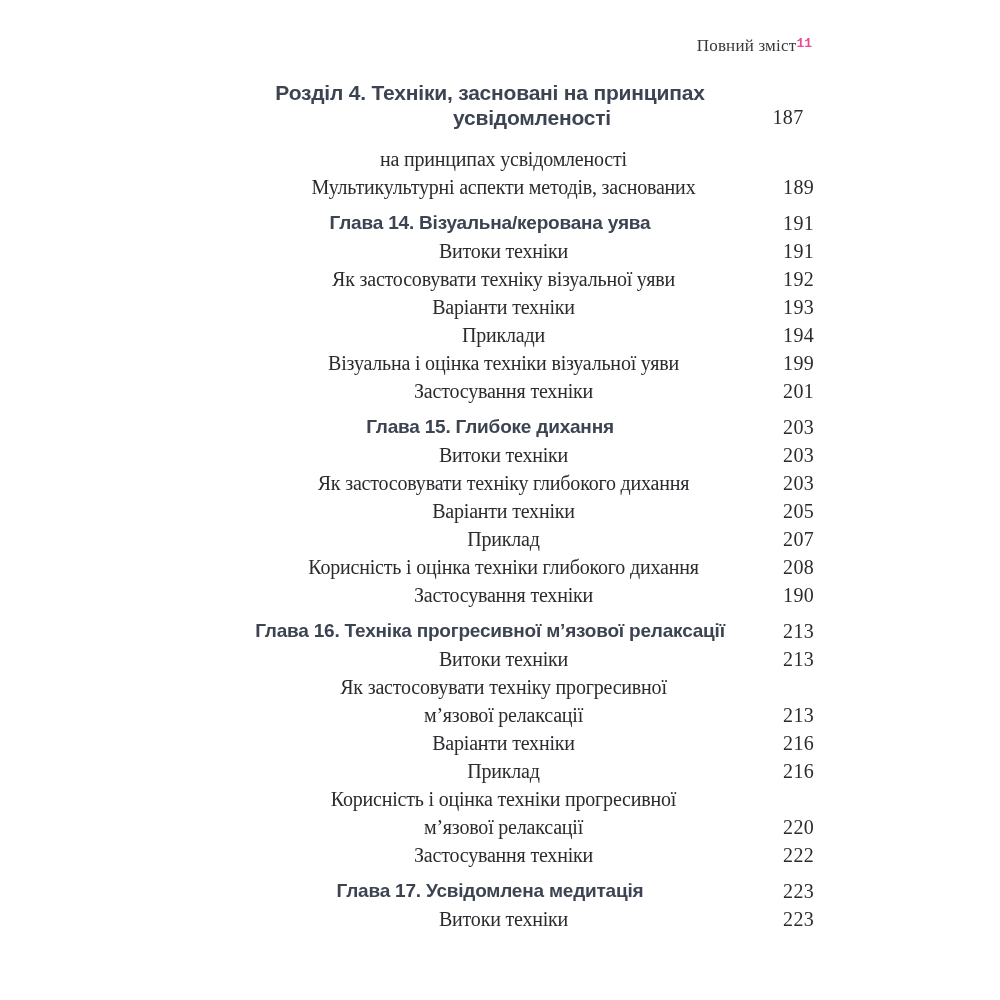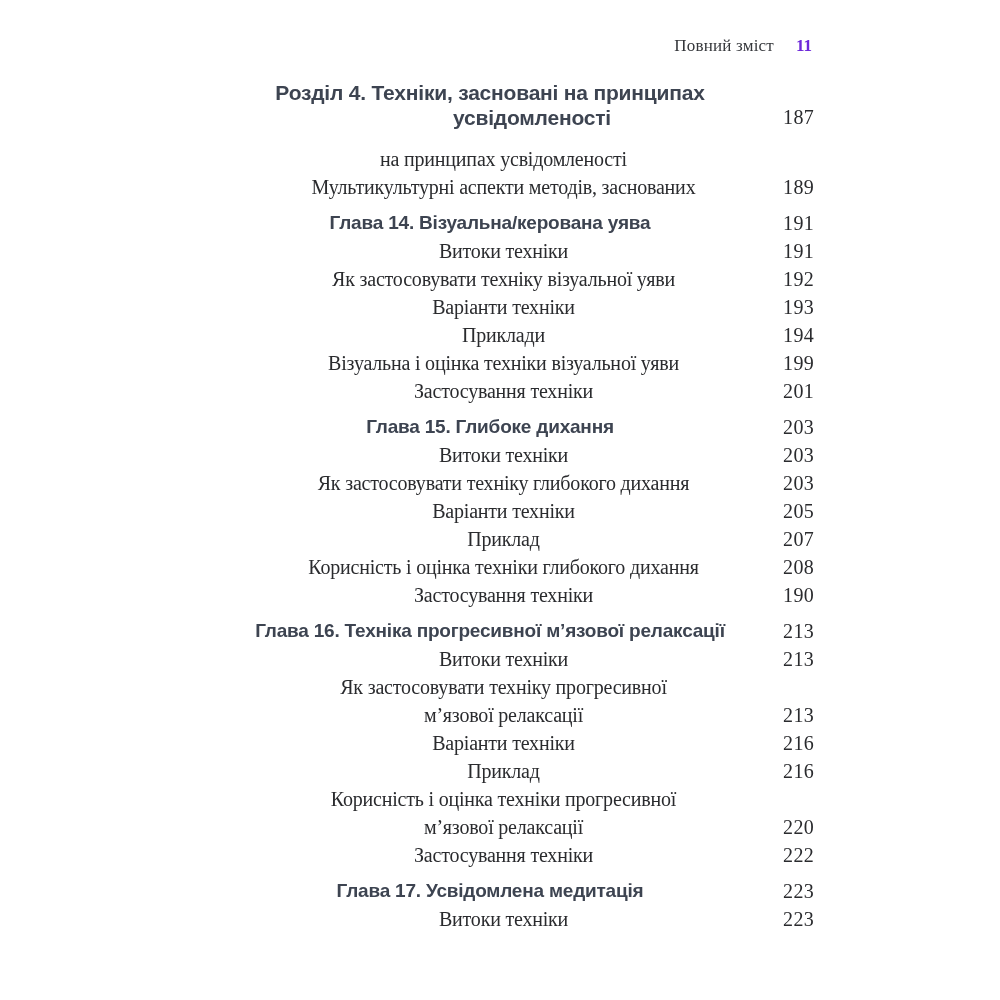--- a/index.html
+++ b/index.html
@@ -15,33 +15,32 @@
     color:var(--body-color);
     position:relative;
     overflow:hidden;
   }
   .running-header{
     position:absolute;
     top:36px;
     right:188px;
     display:flex;
     align-items:flex-start;
-    gap:22px;
   }
   .running-title{
     font-family:"Liberation Serif", serif;
     font-size:17px;
     color:#35373b;
     letter-spacing:0.2px;
   }
   .running-page{
-    font-family:Liberation Serif, serif;
+    font-family:Liberation Mono, monospace;
     font-weight:bold;
-    font-size:17px;
-    color:#6d28d9;
+    font-size:13px;
+    color:#ec4899;
   }
   .toc{
     position:absolute;
     left:218px;
     top:80px;
     width:596px;
   }
   .row{
     display:flex;
     align-items:flex-end;
@@ -60,21 +59,21 @@
   .row.section .titles .line{
     font-family:"Liberation Sans", sans-serif;
     font-weight:bold;
     font-size:21px;
     line-height:25px;
     color:var(--heading-color);
     letter-spacing:-0.2px;
   }
   .row.section .titles .line + .line{padding-left:84px;}
   .row.section{margin-bottom:15px;}
-  .row.section .pagenum{line-height:25px;}
+  .row.section .pagenum{line-height:25px;text-align:center;}
   .row.chapter .titles .line{
     font-family:"Liberation Sans", sans-serif;
     font-weight:bold;
     font-size:19px;
     line-height:28px;
     color:var(--heading-color);
     letter-spacing:-0.2px;
   }
   .row.chapter{margin-top:8px;}
   .row.sub .titles{padding-left:27px;}

